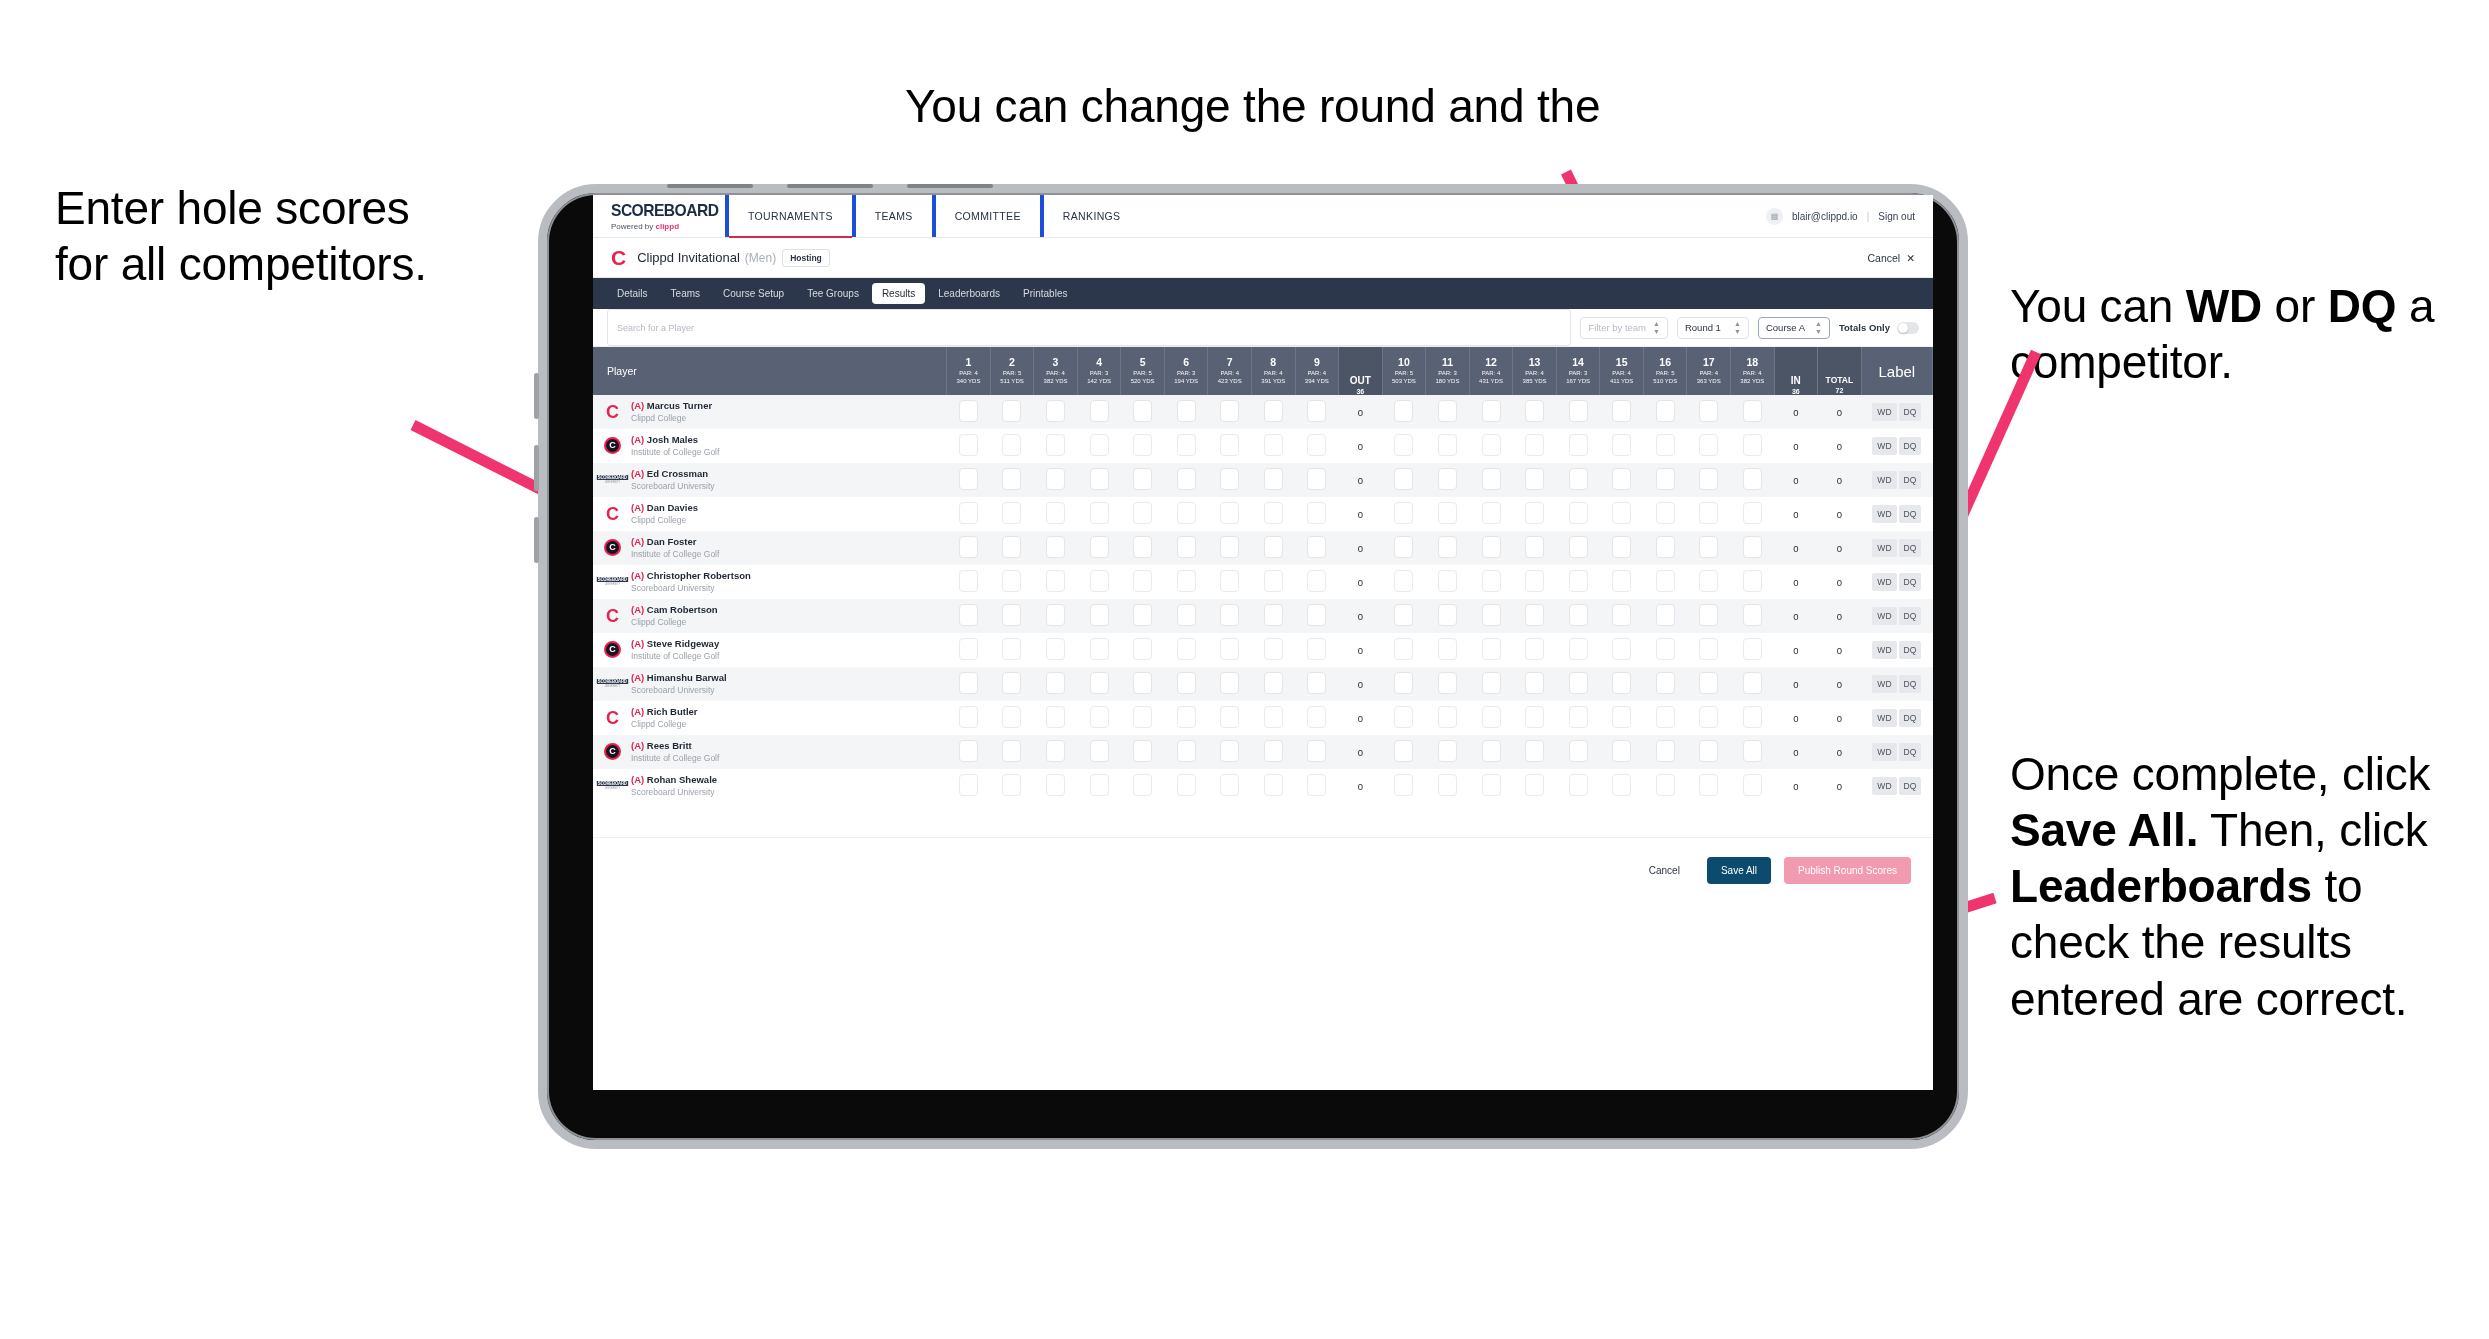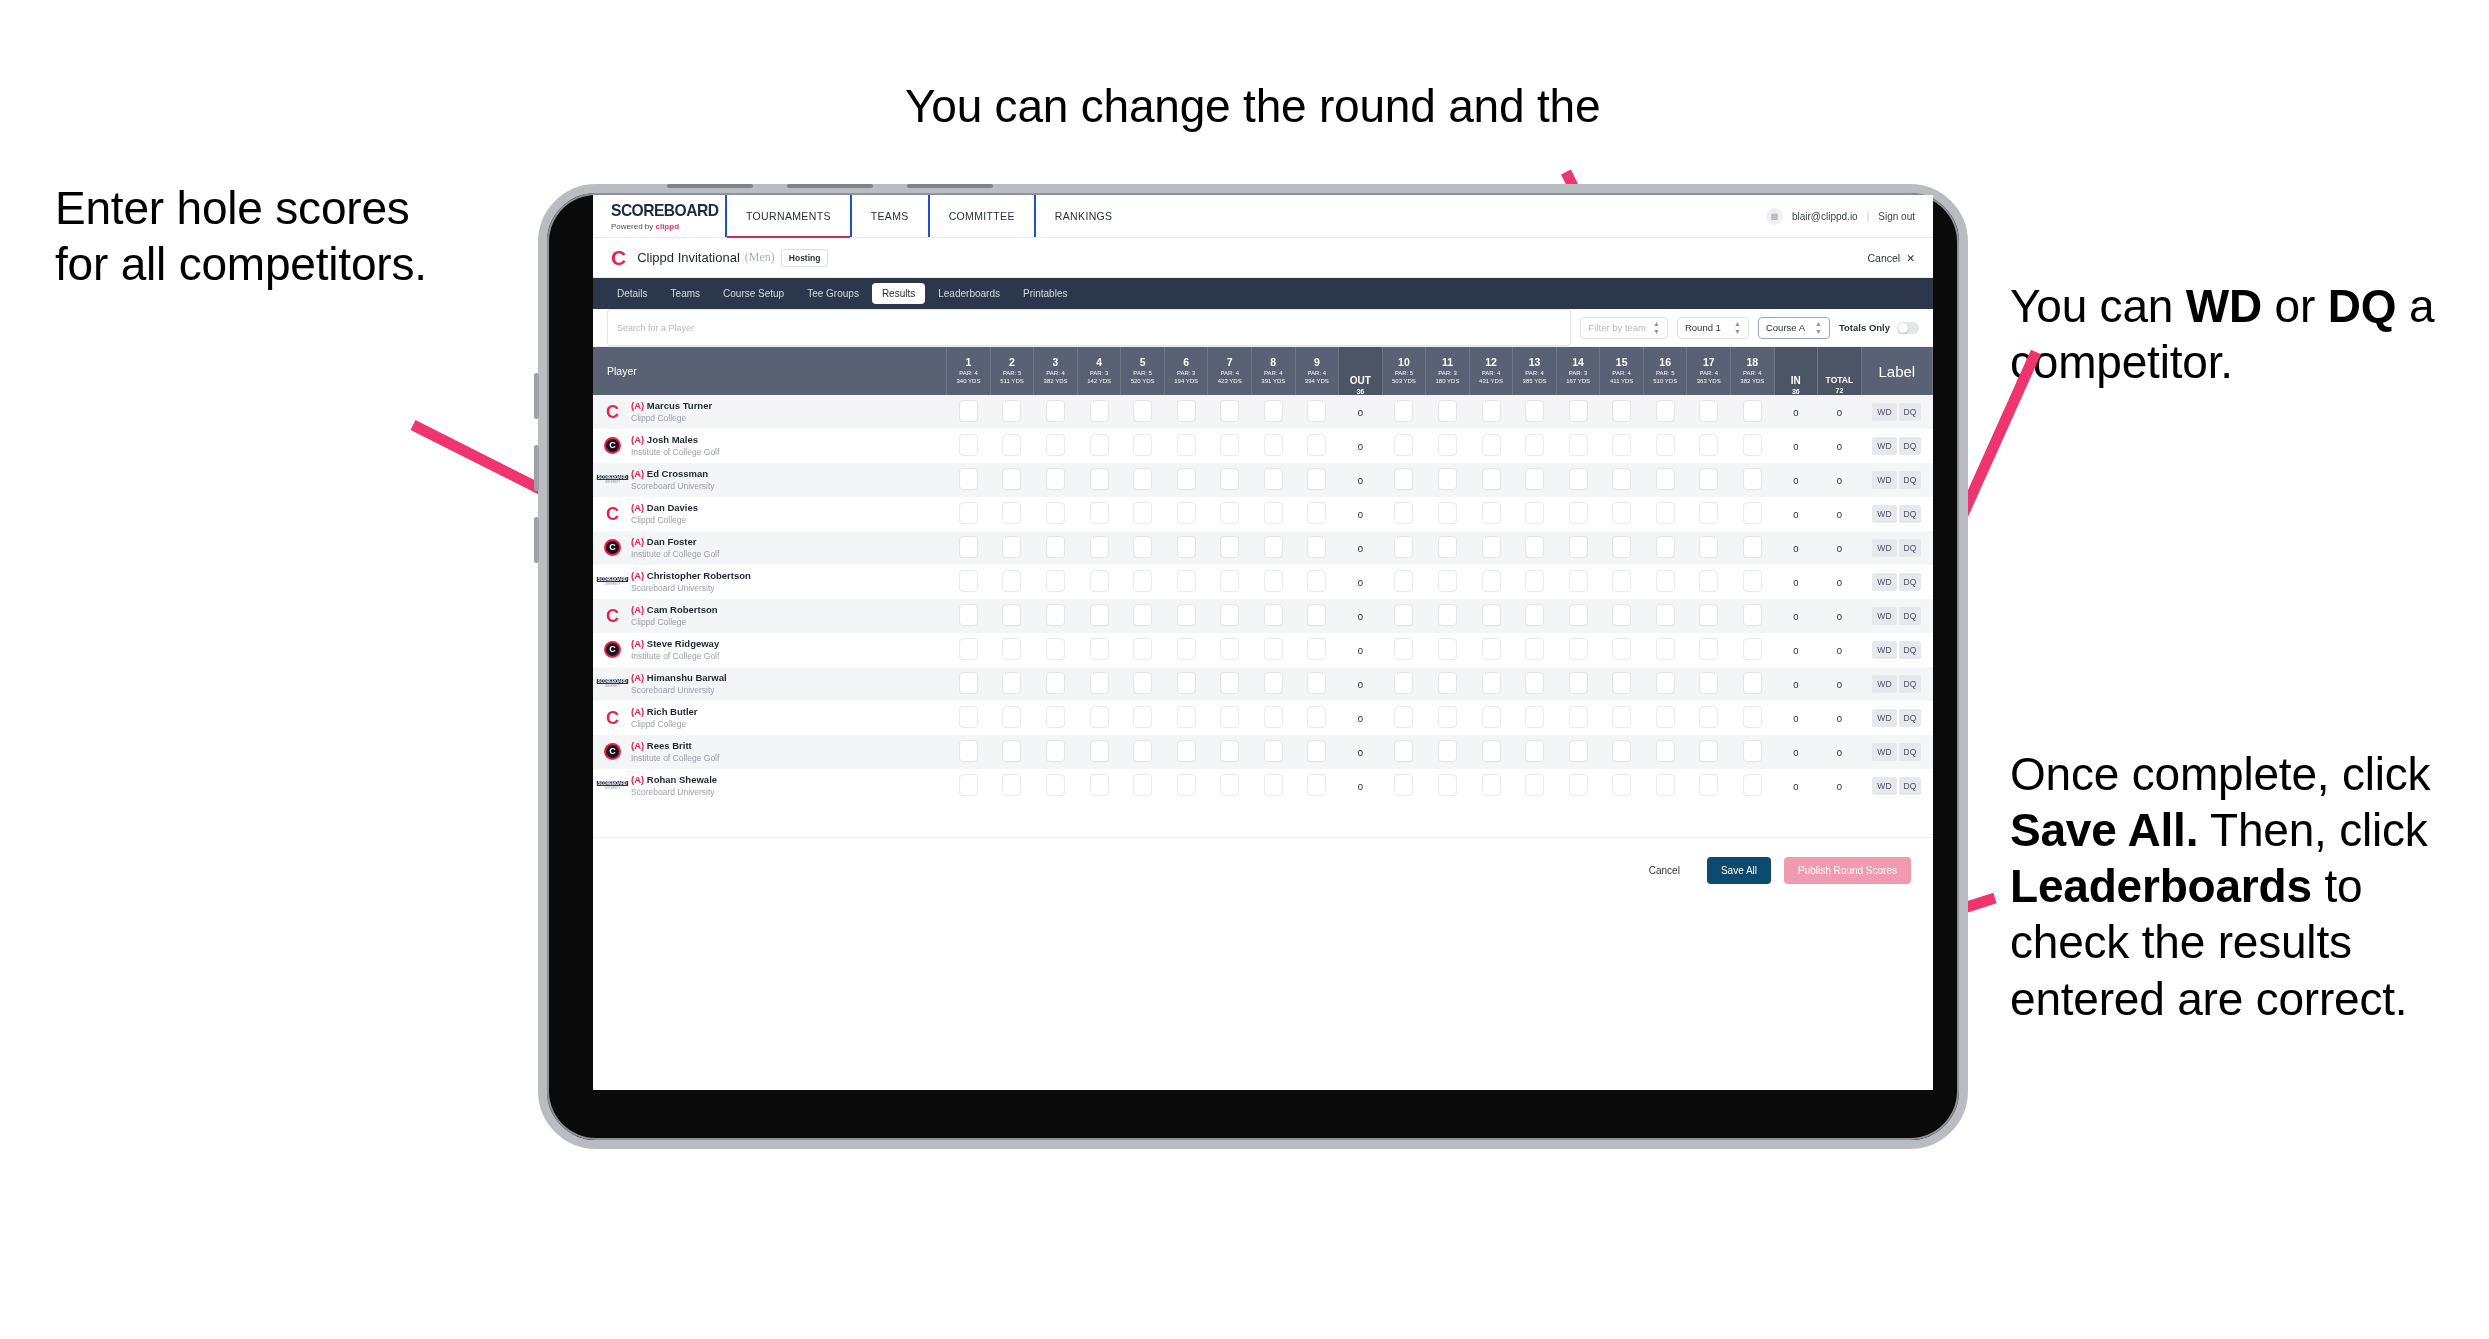--- a/index.html
+++ b/index.html
@@ -69,38 +69,38 @@
     font-weight: 700; font-size: 17px; color:#1d2b43;
     letter-spacing: -0.6px; transform: scaleX(0.92); transform-origin: left;
   }
   .brand .sub { font-size: 8px; color:#4a5160; margin-top:1px; }
   .brand .sub .cl { color:#e8336d; font-weight:700; }
 
   .topnav-items { display:flex; align-items:stretch; }
   .topnav-item {
     display:flex; align-items:center; padding: 8px 19px;
     font-size: 10.5px; color:#26313f; letter-spacing:0.35px;
-    border-left: 2px solid #1d4ed8; position:relative; cursor:pointer;
+    border-left: 4px solid #1d4ed8; position:relative; cursor:pointer;
   }
   .topnav-item.active::after{
     content:""; position:absolute; left:0; right:0; bottom:-1px; height:2px; background:#cf2b4d;
   }
   .topnav-right{ margin-left:auto; display:flex; align-items:center; gap:9px; padding-right:18px; font-size:10px; color:#3a4251;}
   .avatar{ width:17px; height:17px; border-radius:50%; background:#eef0f3; display:flex;align-items:center;justify-content:center;
            color:#9aa1ad; font-size:8px; }
   .sep{ color:#c3c7cf; }
   .signout{ cursor:pointer; }
 
   
   .eventbar{ height:40px; display:flex; align-items:center; padding:0 18px; background:#fff;
              border-bottom:1px solid #e6e8ec; }
   .clogo{ font-weight:700; font-size:21px; color:#e4234f; font-family:"Liberation Sans",sans-serif;
           line-height:1; margin-right:11px; }
   .event-title{ font-size:13px; color:#1f2733; }
-  .event-gender{ font-size:12px; color:#a8aeb9; margin-left:5px;font-family:Liberation Serif, serif; }
+  .event-gender{ font-size:12px; color:#a8aeb9; margin-left:5px; }
   .hosting{ margin-left:6px; font-size:8.5px; font-weight:700; color:#2b3340;
             border:1px solid #dcdfe4; border-radius:3px; padding:3px 7px; }
   .cancel-x{ margin-left:auto; font-size:10.5px; color:#2b3340; display:flex; align-items:center; gap:6px; cursor:pointer;}
 
   
   .subtabs{ height:31px; background:#2c374b; display:flex; align-items:center; padding:0 14px; gap:3px; }
   .subtab{ font-size:10px; color:#d7dbe2; padding:5px 10px; border-radius:4px; cursor:pointer; }
   .subtab.active{ background:#fff; color:#1f2733; font-weight:400; }
 
   

